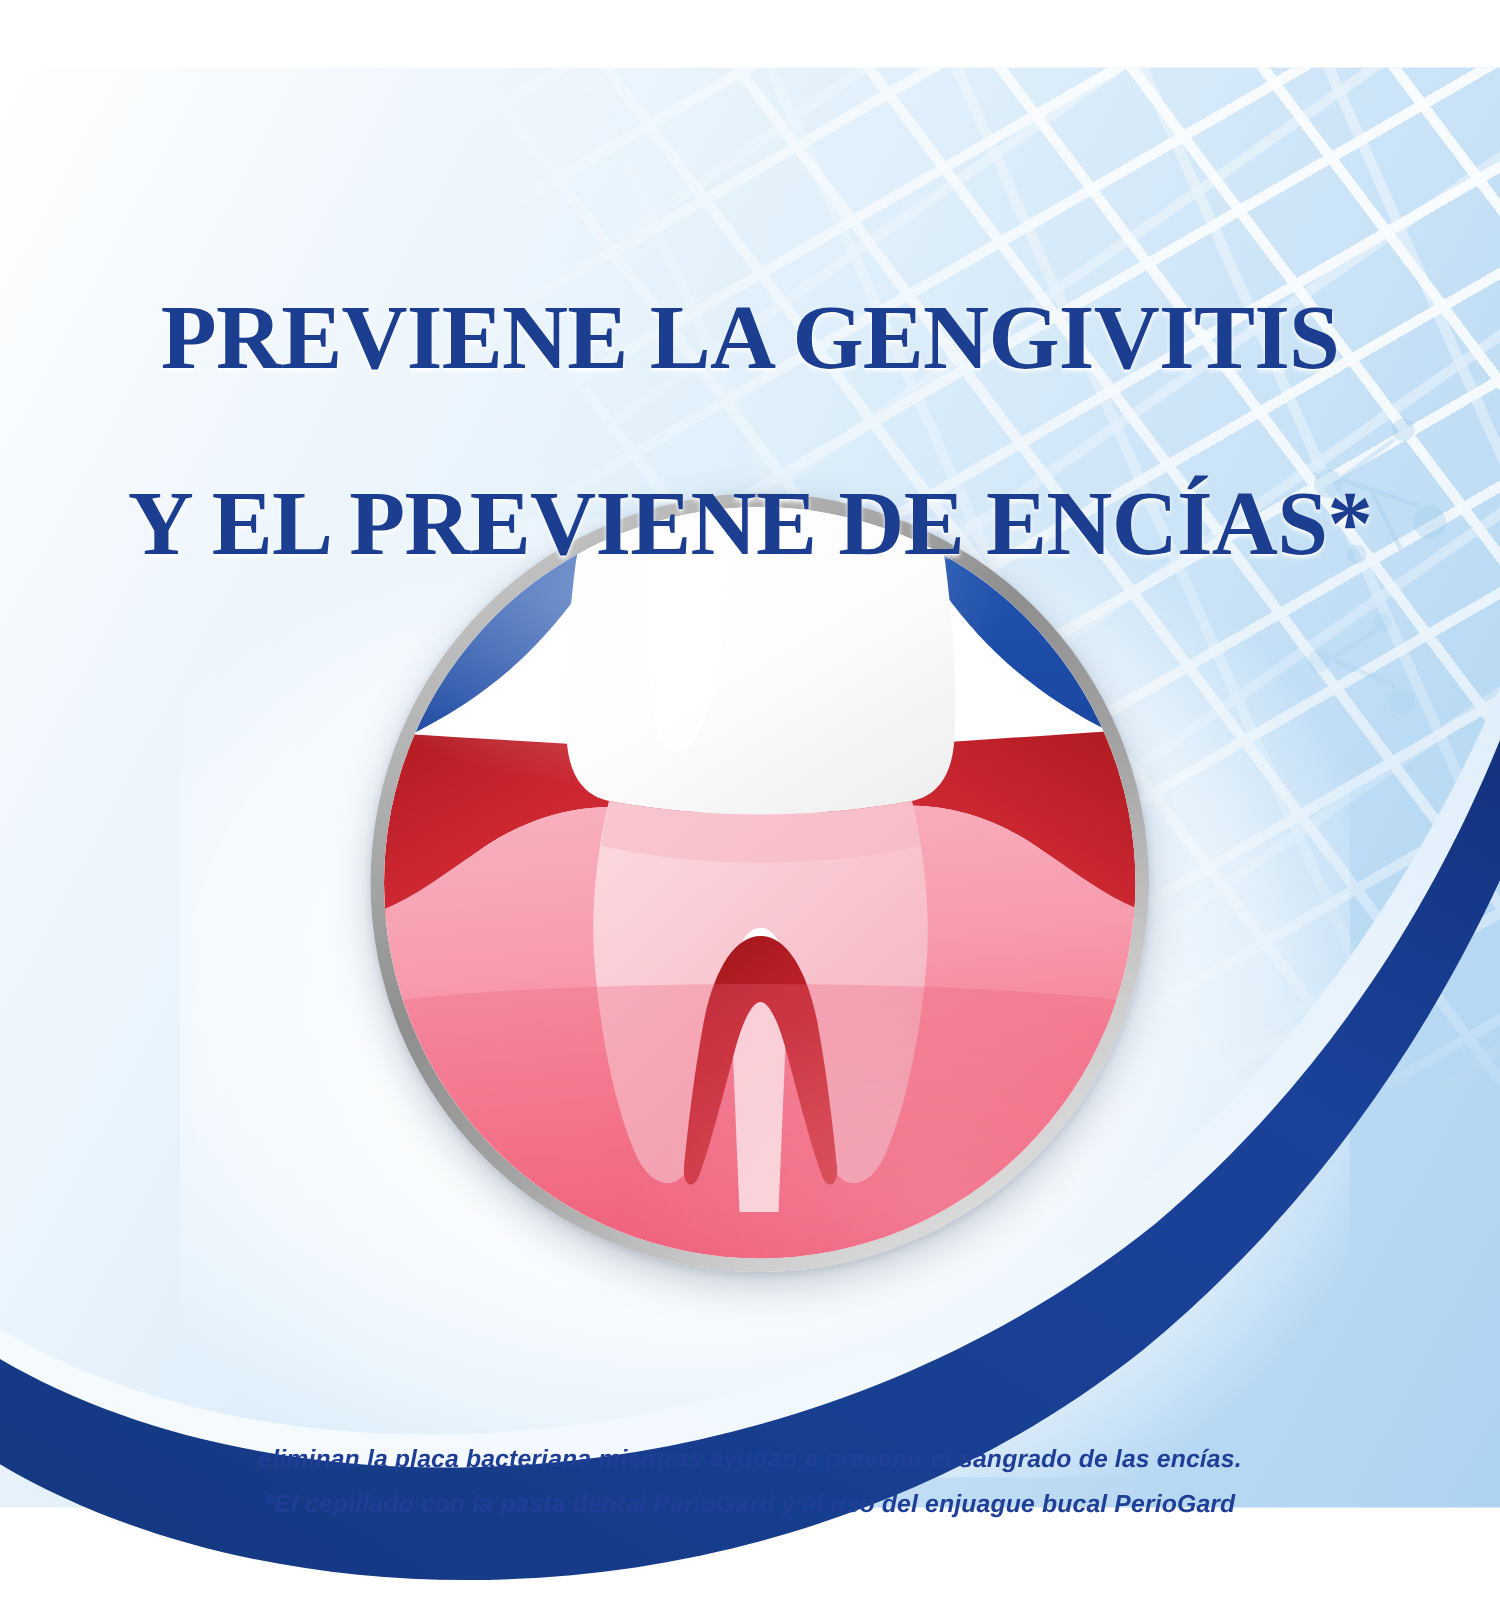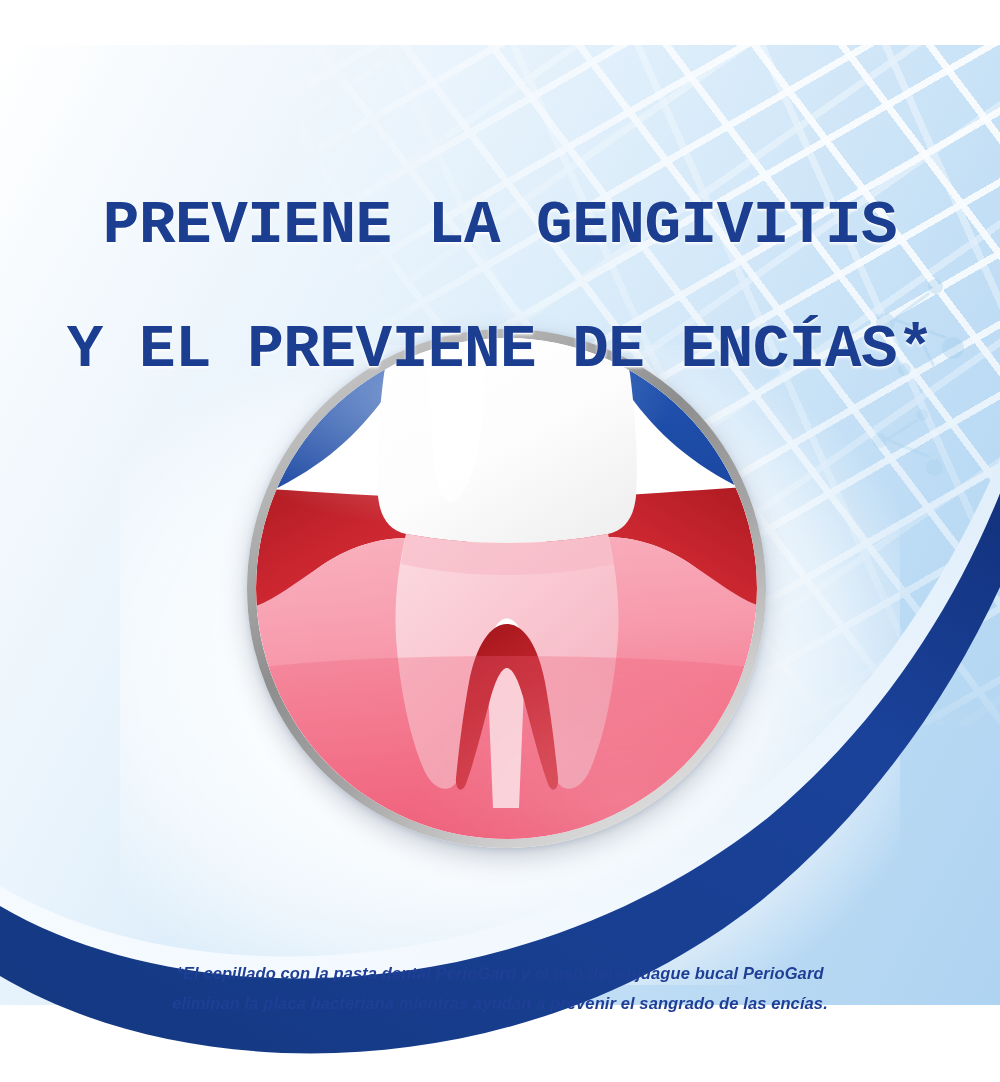--- a/index.html
+++ b/index.html
@@ -132,21 +132,21 @@
       radial-gradient(ellipse 70% 38% at 34% 11%, rgba(255,255,255,.45), rgba(255,255,255,0) 70%),
       radial-gradient(ellipse 62% 42% at 74% 94%, rgba(255,255,255,.16), rgba(255,255,255,0) 70%);
   }
 
   
   .headline {
     position:absolute;
     left:0; top:133px;
     width:1000px;
     text-align:center;
-    font-family:Liberation Mono, monospace;
+    font-family:Liberation Serif, serif;
     font-weight:bold;
     font-size:61px;
     line-height:62px;
     letter-spacing:-.5px;
     color:#1b3e91;
     text-shadow:0 2px 3px rgba(255,255,255,.85), 0 1px 0 rgba(255,255,255,.9);
     white-space:pre-line;
   }
   .headline .l1 { display:block; }
   .headline .l2 { display:block; }
@@ -370,17 +370,17 @@
     </div>
     <div class="lens-gloss"></div>
   </div>
 
   <div class="headline">
     <span class="l1">PREVIENE LA GENGIVITIS</span>
     <span class="l2">Y EL PREVIENE DE ENCÍAS*</span>
   </div>
 
   <div class="footnote">
+    <span>eliminan la placa bacteriana mientras ayudan a prevenir el sangrado de las encías.</span>
     <span>*El cepillado con la pasta dental PerioGard y el uso del enjuague bucal PerioGard</span>
-    <span>eliminan la placa bacteriana mientras ayudan a prevenir el sangrado de las encías.</span>
   </div>
 
 </div>
 
 </body></html>

